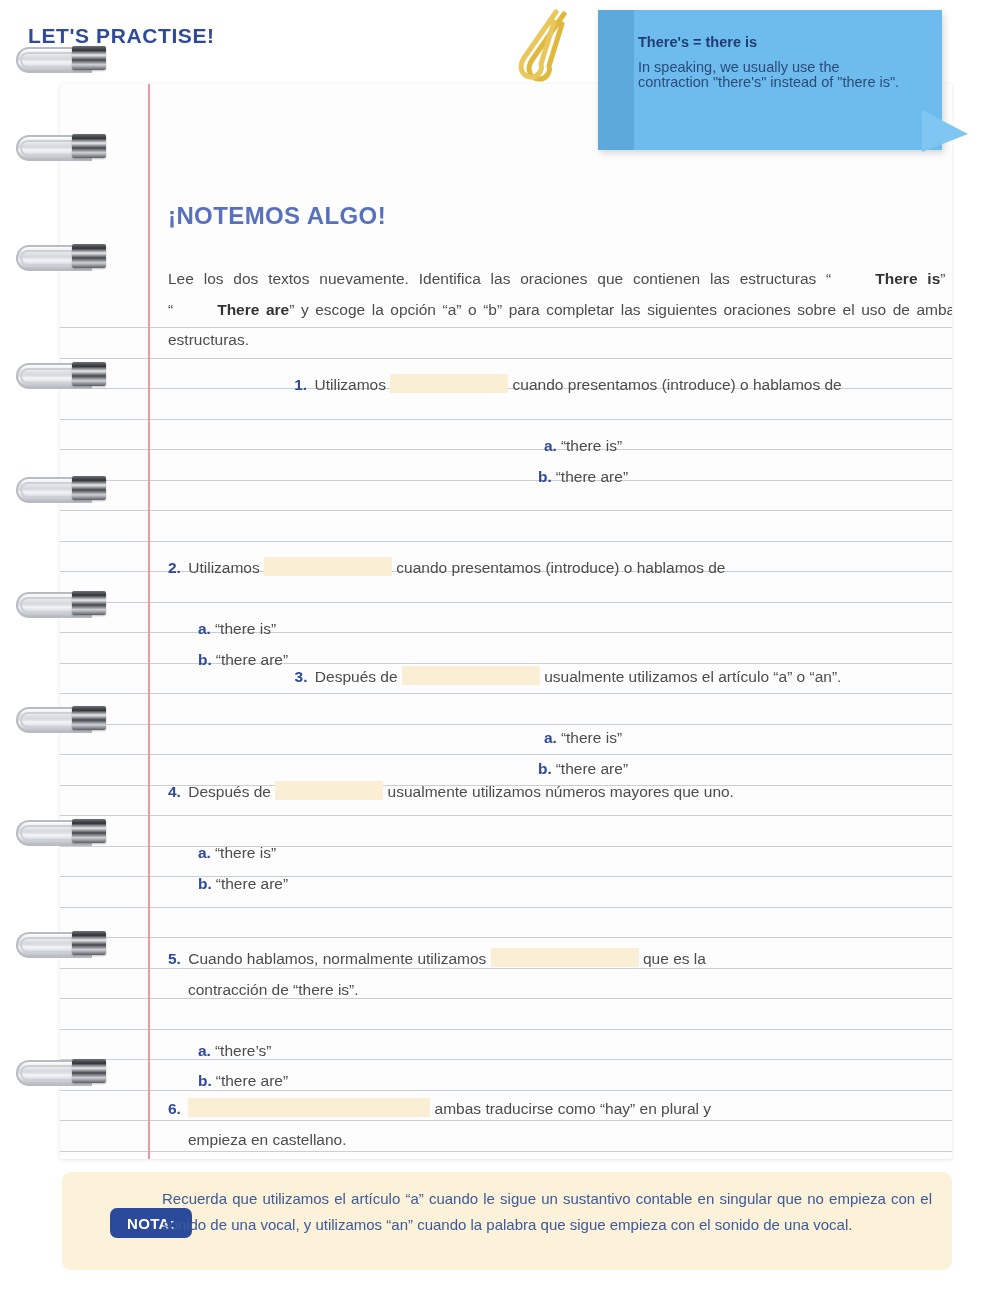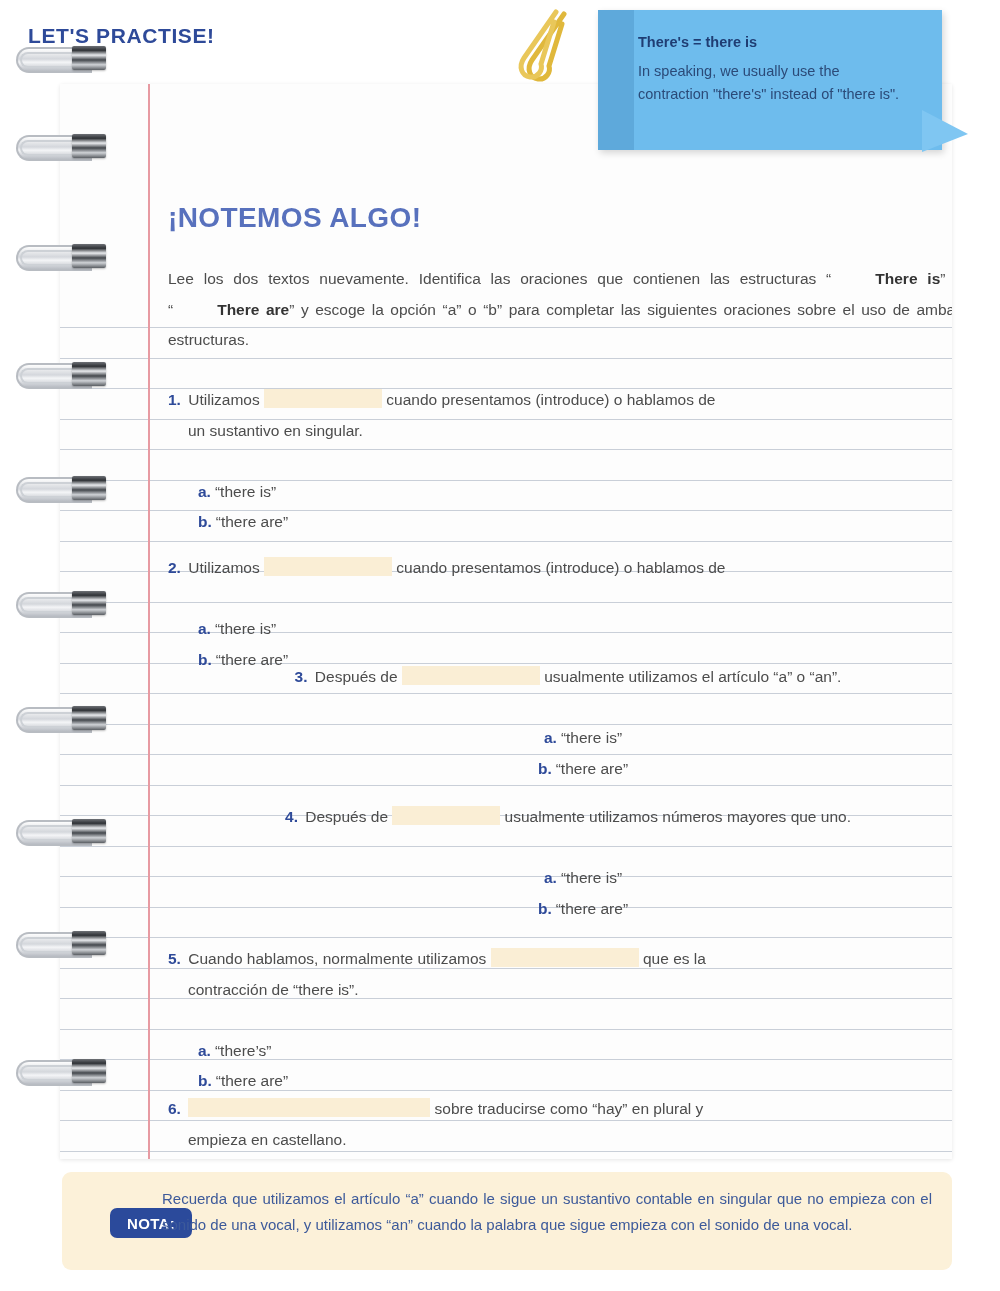--- a/index.html
+++ b/index.html
@@ -73,29 +73,29 @@
     border-left:46px solid #7fc6f2;
     border-bottom:18px solid transparent;
     border-top:24px solid transparent;
   }
   .sticky-title{
     position:absolute;left:40px;top:24px;
     font-size:14.5px;font-weight:bold;color:#1f3d73;
   }
   .sticky-body{
     position:absolute;left:40px;top:50px;width:270px;
-    font-size:14.5px;line-height:23px;color:#2b4a78;
+    font-size:14.5px;line-height:15px;color:#2b4a78;
   }
   .paperclip{position:absolute;left:512px;top:8px;width:64px;height:78px;}
 
   
   .content{position:absolute;left:0;top:0;width:892px;height:1075px;}
   .title-notemos{
     position:absolute;left:108px;top:118px;
-    font-size:28px;font-weight:bold;letter-spacing:.4px;
+    font-size:24px;font-weight:bold;letter-spacing:.4px;
     color:#5871bd;
   }
   .instr{
     position:absolute;left:108px;top:180px;width:795px;
     font-size:15.5px;line-height:30.5px;color:#4c4c4c;
     text-align:justify;
   }
   .instr b{color:#333;font-weight:bold;margin-left:44px;}
 
   .q{position:absolute;left:108px;width:800px;}
@@ -171,54 +171,53 @@
           <div class="rule" style="top: 1005.5px;"></div>
           <div class="rule" style="top: 1036px;"></div>
           <div class="rule" style="top: 1066.5px;"></div>
         </div>
       <div class="margin-line"></div>
 
       <div class="content" id="content">
         <div class="title-notemos">¡NOTEMOS ALGO!</div>
         <div class="instr" id="instr"><span>Lee los dos textos nuevamente. Identifica las oraciones que contienen las estructuras “</span><b>There is</b><span>” y “</span><b>There are</b><span>” y escoge la opción “a” o “b” para completar las siguientes oraciones sobre el uso de ambas estructuras.</span></div>
         <div id="questions">
-            <div class="q" style="top: 301px;">
+            <div class="q" style="top: 286px; text-align: center;">
               <div class="q-line"><span class="num">1.</span><span> Utilizamos </span><span class="blank" style="width: 118px;"></span><span> cuando presentamos (introduce) o hablamos de</span></div>
-              <div class="q-line cont">un sustantivo en singular.</div>
               <div style="height: 30.5px;"></div>
               <div class="opt"><span class="ol">a.</span><span>“there is”</span></div>
               <div class="opt"><span class="ol">b.</span><span>“there are”</span></div>
             </div>
             <div class="q" style="top: 433px; margin-top: 36px;">
               <div class="q-line"><span class="num">2.</span><span> Utilizamos </span><span class="blank" style="width: 128px;"></span><span> cuando presentamos (introduce) o hablamos de</span></div>
               <div style="height: 30.5px;"></div>
               <div class="opt"><span class="ol">a.</span><span>“there is”</span></div>
               <div class="opt"><span class="ol">b.</span><span>“there are”</span></div>
             </div>
             <div class="q" style="top: 578px; text-align: center;">
               <div class="q-line"><span class="num">3.</span><span> Después de </span><span class="blank" style="width: 138px;"></span><span> usualmente utilizamos el artículo “a” o “an”.</span></div>
               <div style="height: 30.5px;"></div>
               <div class="opt"><span class="ol">a.</span><span>“there is”</span></div>
               <div class="opt"><span class="ol">b.</span><span>“there are”</span></div>
             </div>
-            <div class="q" style="top: 718px; text-align: center;">
+            <div class="q" style="top: 693px;">
               <div class="q-line"><span class="num">4.</span><span> Después de </span><span class="blank" style="width: 108px;"></span><span> usualmente utilizamos números mayores que uno.</span></div>
               <div style="height: 30.5px;"></div>
               <div class="opt"><span class="ol">a.</span><span>“there is”</span></div>
               <div class="opt"><span class="ol">b.</span><span>“there are”</span></div>
             </div>
             <div class="q" style="top: 860px;">
               <div class="q-line"><span class="num">5.</span><span> Cuando hablamos, normalmente utilizamos </span><span class="blank" style="width: 148px;"></span><span> que es la</span></div>
               <div class="q-line cont">contracción de “there is”.</div>
               <div style="height: 30.5px;"></div>
               <div class="opt"><span class="ol">a.</span><span>“there’s”</span></div>
               <div class="opt"><span class="ol">b.</span><span>“there are”</span></div>
             </div>
             <div class="q" style="top: 1010px;">
-              <div class="q-line"><span class="num">6.</span> <span class="blank" style="width: 242px;"></span><span> sobre traducirse como “hay” en plural y</span></div>
+              <div class="q-line"><span class="num">6.</span> <span class="blank" style="width: 242px;"></span><span> ambas traducirse como “hay” en plural y</span></div>
               <div class="q-line cont">empieza en castellano.</div>
               <div style="height: 30.5px;"></div>
             </div>
           </div>
       </div>
     </div>
   </div>
 
   <div id="rings">
       <div class="ring" style="top: 43px;">

